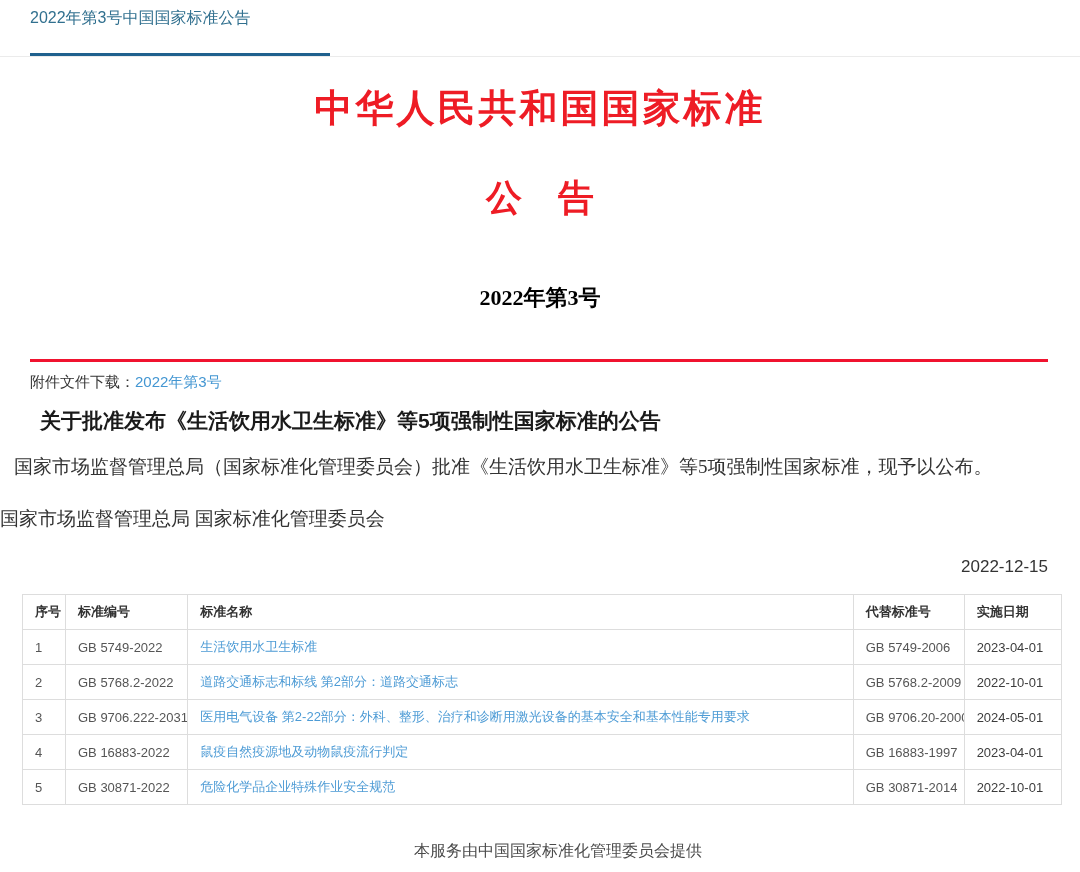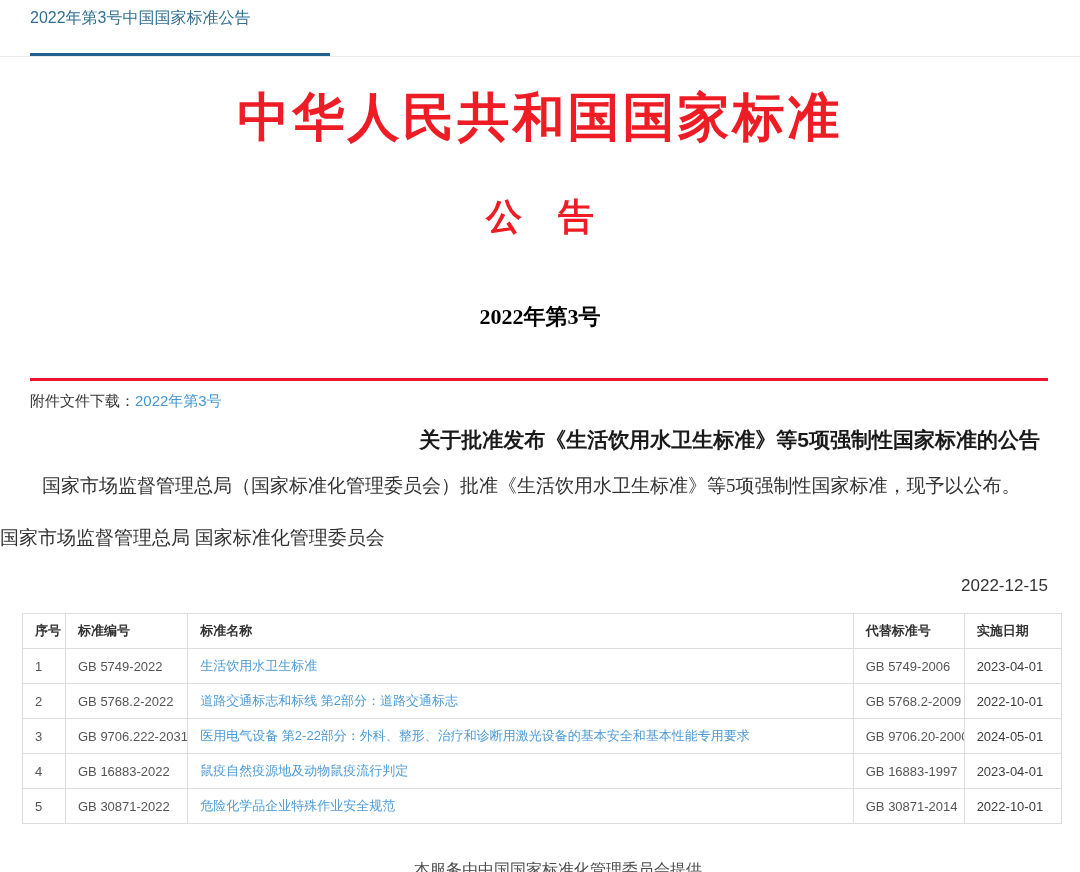--- a/index.html
+++ b/index.html
@@ -12,40 +12,40 @@
   .tabbar { padding:8px 0 0 30px; border-bottom:1px solid #ebebeb; }
   .tab {
     display:inline-block; width:300px; color:#31708f; font-size:16px;
     padding-bottom:24px; border-bottom:3px solid #20618e; cursor:pointer;
     white-space:nowrap;
   }
   
   .red-title {
     margin:26px 0 6px; text-align:center; color:#ee1c25;
     font-family:"Liberation Serif","DejaVu Serif",serif;
-    font-size:52px; font-weight:bold; letter-spacing:3px;
+    font-size:38px; font-weight:bold; letter-spacing:3px;
   }
   .red-subtitle {
     margin:40px 0 0; text-align:center; color:#ee1c25;
     font-family:"Liberation Serif","DejaVu Serif",serif;
     font-size:36px; font-weight:bold;
   }
   .issue-no {
     margin:60px 0 0; text-align:center; color:#000;
     font-family:"Liberation Serif","DejaVu Serif",serif;
     font-size:22px; font-weight:bold;
   }
   .red-rule { height:3px; background:#f0132f; margin:46px 32px 0 30px; }
   
   .attach-row { margin:11px 0 0 30px; font-size:15px; color:#333; }
   .attach-row a { color:#4396d2; text-decoration:none; cursor:pointer; }
   
-  .ann-heading { margin:15px 40px 0; text-align:right; font-size:21px; font-weight:bold; color:#1a1a1a; }
+  .ann-heading { margin:15px 40px 0; text-align:left; font-size:21px; font-weight:bold; color:#1a1a1a; }
   .ann-body {
-    margin:19px 42px 0; font-family:"Liberation Serif","DejaVu Serif",serif;
+    margin:19px 14px 0; font-family:"Liberation Serif","DejaVu Serif",serif;
     font-size:19px; color:#333;
   }
   .ann-sign {
     margin:26px 32px 0 0; text-align:left;
     font-family:"Liberation Serif","DejaVu Serif",serif;
     font-size:19px; color:#333;
   }
   .ann-date { margin:25px 32px 0 0; text-align:right; font-size:17px; color:#333; }
   
   table.std-table {

